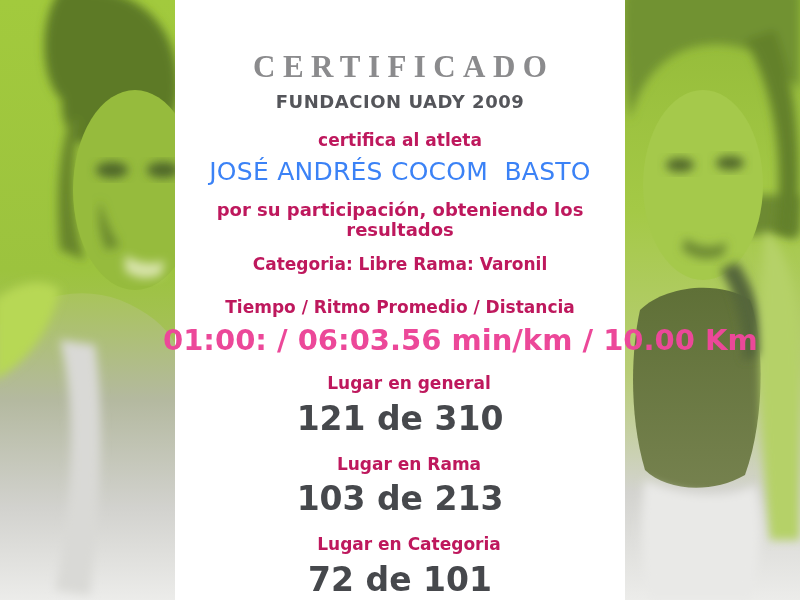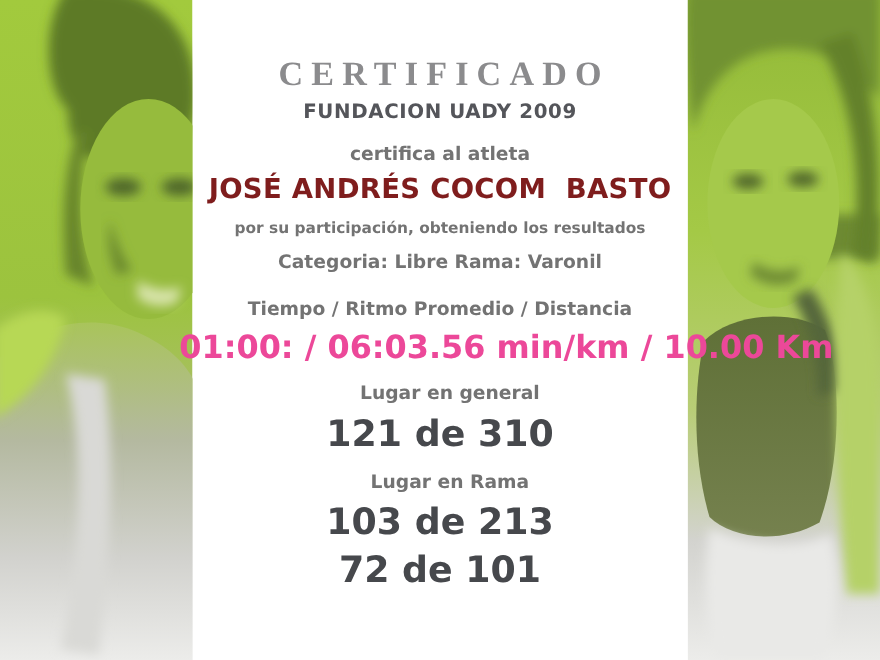--- a/index.html
+++ b/index.html
@@ -12,24 +12,24 @@
   .photo.right{right:0;}
   .photo svg{display:block;width:175px;height:600px;}
 
   
   .cert{position:absolute;left:175px;top:0;width:450px;height:464px;text-align:center;color:#55565a;}
   .line{line-height:1.15;}
 
   .title{font-family:"Liberation Serif","DejaVu Serif",serif;font-weight:700;font-size:31px;
          letter-spacing:0.24em;padding-left:0.24em;color:#8b8b8d;margin-top:49px;}
   .event{font-size:18px;font-weight:700;letter-spacing:0.03em;margin-top:7px;color:#54555a;}
-  .small-label{font-size:17px;font-weight:600;color:#737373;}
+  .small-label{font-size:17px;font-weight:600;color:#be185d;}
   .certifica{margin-top:19px;}
-  .name{font-size:25px;font-weight:700;color:#7f1d1d;margin-top:7px;white-space:pre;letter-spacing:0.01em;}
-  .participacion{margin-top:13px;font-size:14px;}
+  .name{font-size:25px;font-weight:400;color:#3b82f6;margin-top:7px;white-space:pre;letter-spacing:0.01em;}
+  .participacion{margin-top:13px;font-size:18px;}
   .categoria{margin-top:14px;}
   .tiempo-header{margin-top:23px;}
   .time-value{font-size:29px;font-weight:600;color:#ec4899;margin-top:7px;white-space:nowrap;
               margin-left:-12px;margin-right:-12px;text-align:center;}
   .place-label{margin-top:17px;padding-left:18px;}
   .place-value{font-size:33px;font-weight:600;color:#46484c;margin-top:6px;}
 </style>
 </head>
 <body>
 
@@ -131,17 +131,18 @@
 
     <div class="line small-label tiempo-header">Tiempo / Ritmo Promedio / Distancia</div>
     <div class="line time-value">01:00: / 06:03.56 min/km / 10.00 Km</div>
 
     <div class="line small-label place-label">Lugar en general</div>
     <div class="line place-value">121 de 310</div>
 
     <div class="line small-label place-label">Lugar en Rama</div>
     <div class="line place-value">103 de 213</div>
 
+    <div class="line small-label place-label">Lugar en Categoria</div>
     <div class="line place-value">72 de 101</div>
 
   </main>
 
 </div>
 
 </body></html>

